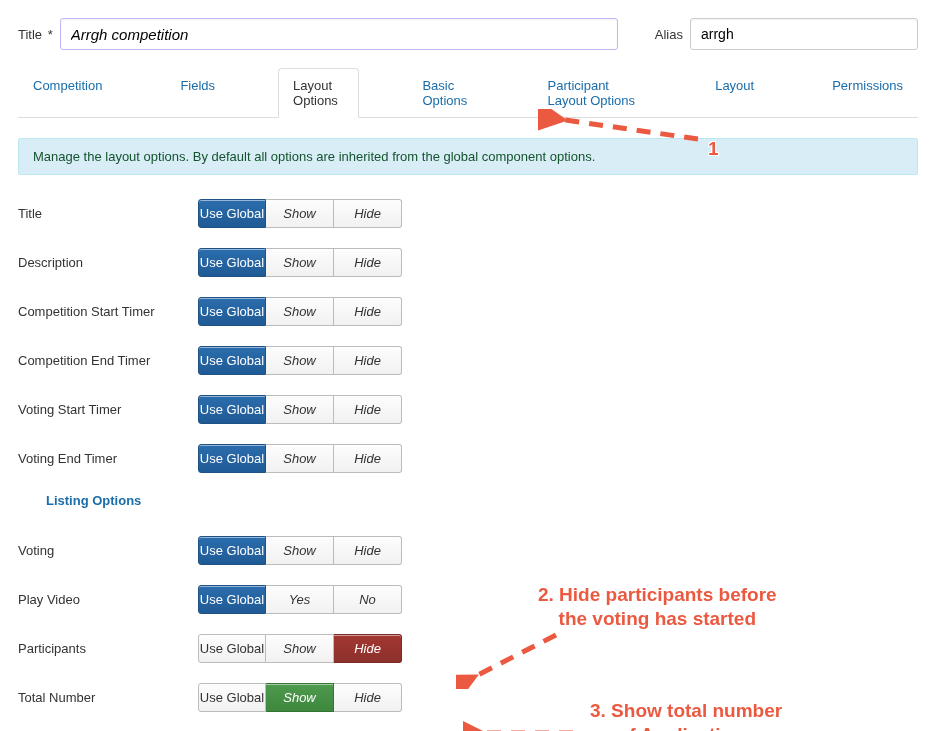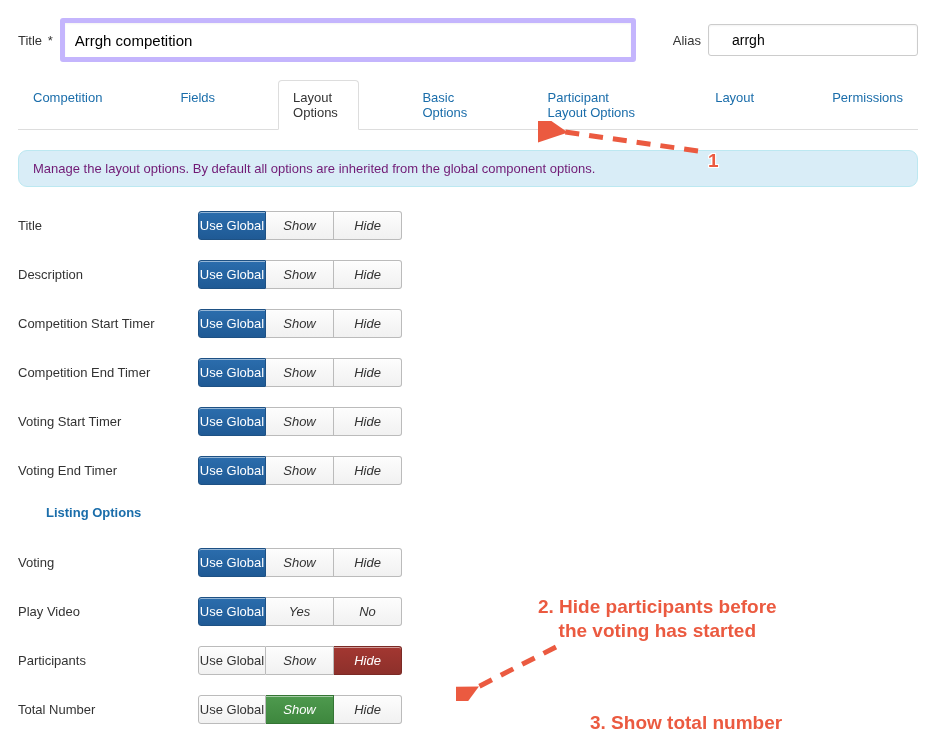--- a/index.html
+++ b/index.html
@@ -15,33 +15,34 @@
   .title-row {
     display: flex;
     align-items: center;
     gap: 7px;
     margin-bottom: 18px;
   }
   .title-row label { font-weight: normal; white-space: nowrap; }
   .asterisk { color: #333; margin-left: 2px; }
   .title-input {
     flex: 1;
-    height: 44px;
+    height: 32px;
     padding: 4px 10px;
     font-size: 15px;
-    border: 5px solid #c4b5fd;
+    border: 1px solid #c4b5fd;
     border-radius: 3px;
     background: #fff;
     box-shadow: inset 0 1px 2px rgba(0,0,0,.05);
+    font-style: italic;
   }
   .alias-label { margin-left: 30px; }
   .alias-input {
-    width: 210px;
+    width: 228px;
     height: 32px;
-    padding: 4px 23px;
+    padding: 4px 10px;
     font-size: 14px;
     border: 1px solid #ccc;
     border-radius: 3px;
     background: #fff;
     box-shadow: inset 0 1px 2px rgba(0,0,0,.05);
   }
   .tabs {
     display: flex;
     border-bottom: 1px solid #ddd;
     margin-bottom: 0;
@@ -61,22 +62,22 @@
     background: #fff;
     border: 1px solid #ddd;
     border-bottom: 1px solid #fff;
     border-radius: 4px 4px 0 0;
   }
   .notice {
     margin-top: 20px;
     padding: 10px 14px;
     background: #d9edf7;
     border: 1px solid #bce8f1;
-    color: #701a75;
-    border-radius: 9px;
+    color: #14532d;
+    border-radius: 2px;
     font-size: 13px;
   }
   .options-area { padding-top: 24px; position: relative; }
   .opt-row {
     display: flex;
     align-items: center;
     margin-bottom: 20px;
   }
   .opt-label {
     width: 180px;

